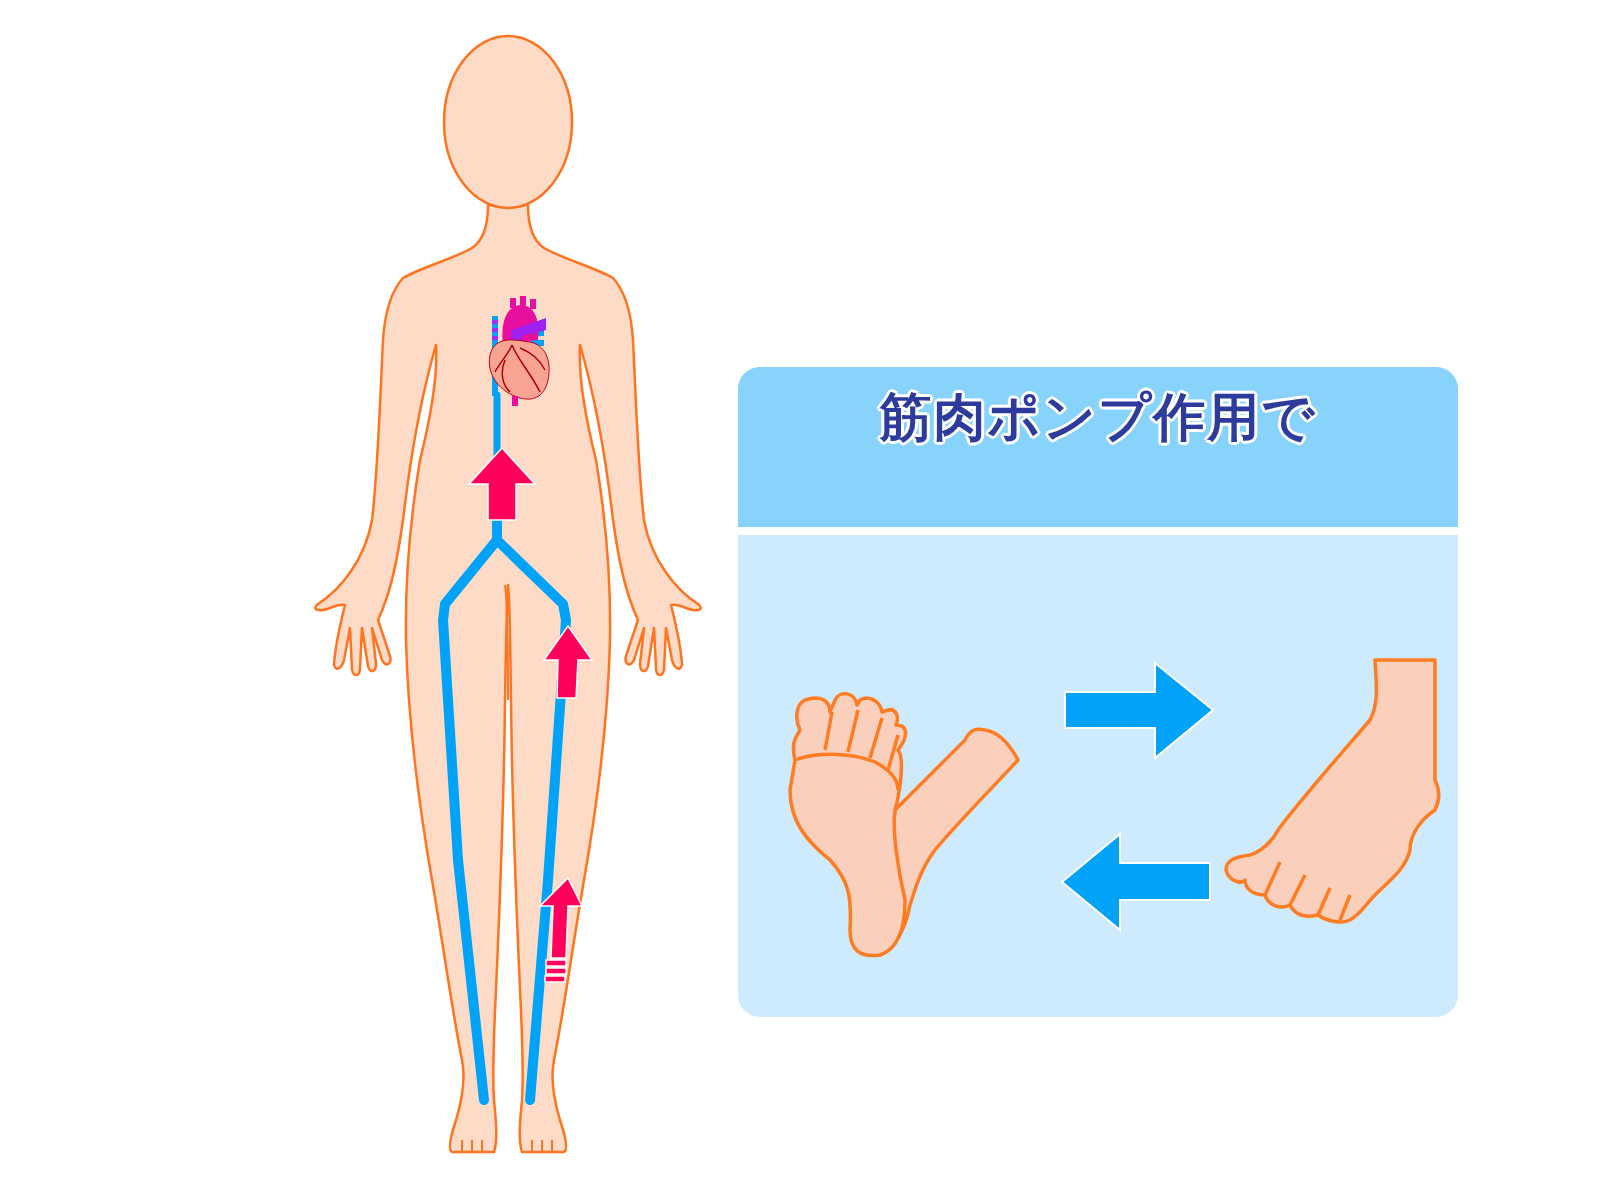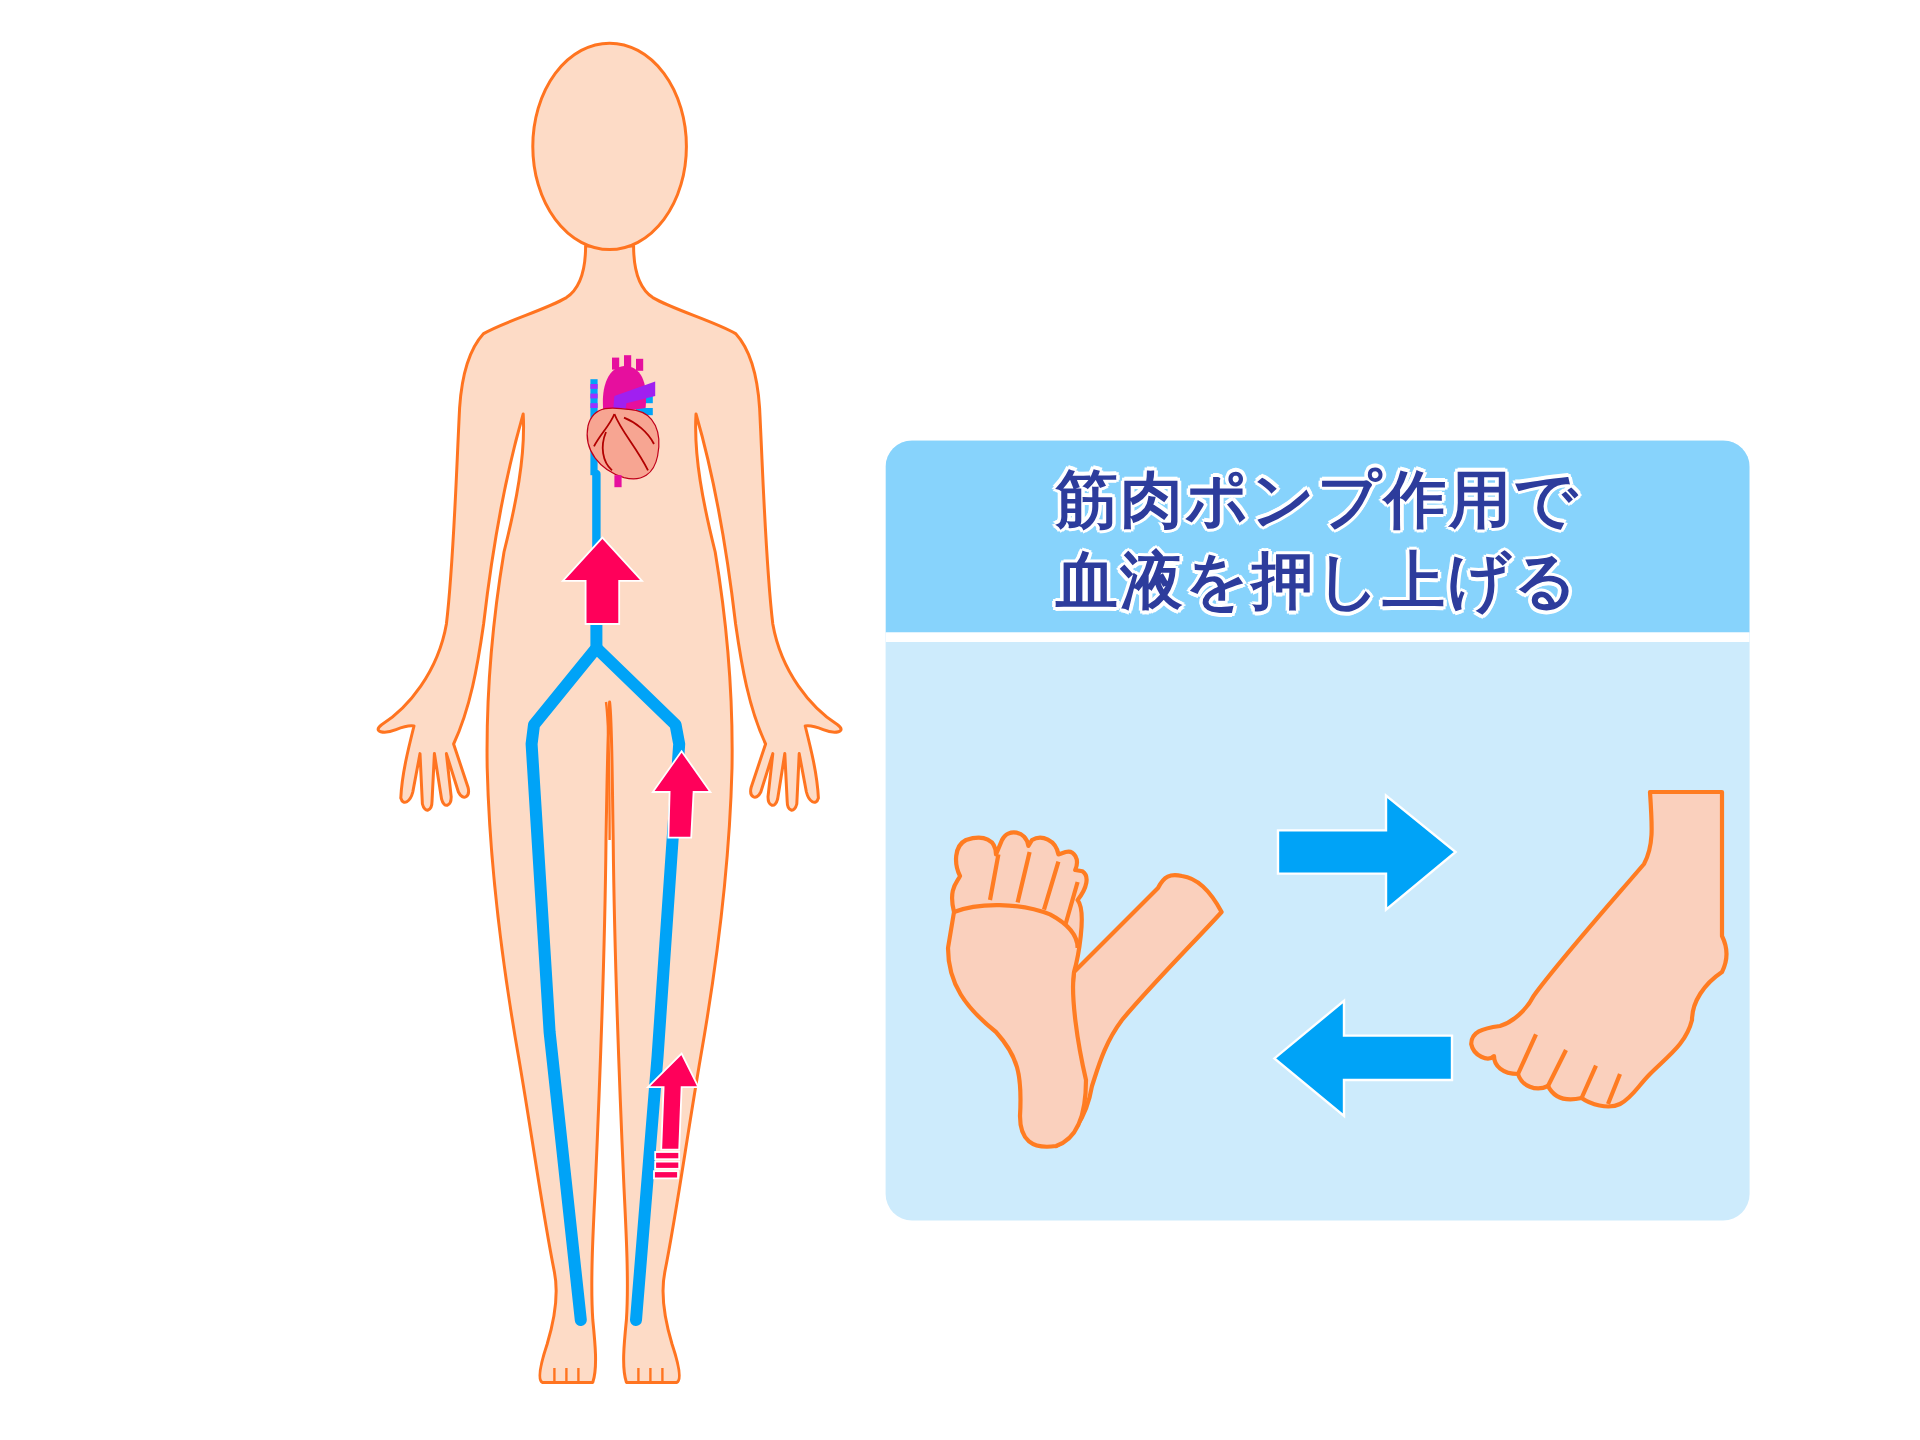--- a/index.html
+++ b/index.html
@@ -123,21 +123,20 @@
       <rect x="546" y="968" width="20" height="6"></rect>
       <rect x="545" y="976" width="20" height="6"></rect>
     </g>
   </svg>
 
   <div class="panel">
     <div class="panel-header"></div>
     <div class="panel-divider"></div>
     <div class="title">
       <span>筋肉ポンプ作用で</span>
-      <span>血液を押し上げる</span>
     </div>
   </div>
 
   <svg width="1600" height="1200" viewBox="0 0 1600 1200">
 
     <g fill="#fad0bd" stroke="#ff7c22" stroke-width="3.5" stroke-linejoin="round">
       <path d="M895,810 C910,795 940,765 965,740 C970,730 975,728 985,730 C1000,732 1010,745 1018,760 C1000,780 960,820 935,850 C920,870 915,890 910,905 C905,935 890,950 880,955 Z"></path>
       <path d="M795,760 C790,740 798,735 800,730 C795,720 795,705 805,700 C820,695 830,700 830,712 L835,700 C840,690 855,692 857,705 L860,700 C868,695 880,700 882,712 L888,710 C895,708 900,716 896,725 L902,726 C908,730 906,740 898,750 C906,760 898,800 895,810 C892,830 898,870 905,900 C905,935 895,950 880,955 C860,958 850,950 850,930 C852,895 848,880 830,860 C805,840 790,820 790,790 Z"></path>
       <path d="M795,760 C815,752 850,752 875,762 C890,770 898,780 898,790" fill="none"></path>
       <path d="M825,750 L832,712 M848,752 L858,710 M870,758 L882,718 M888,770 L898,735" fill="none"></path>

